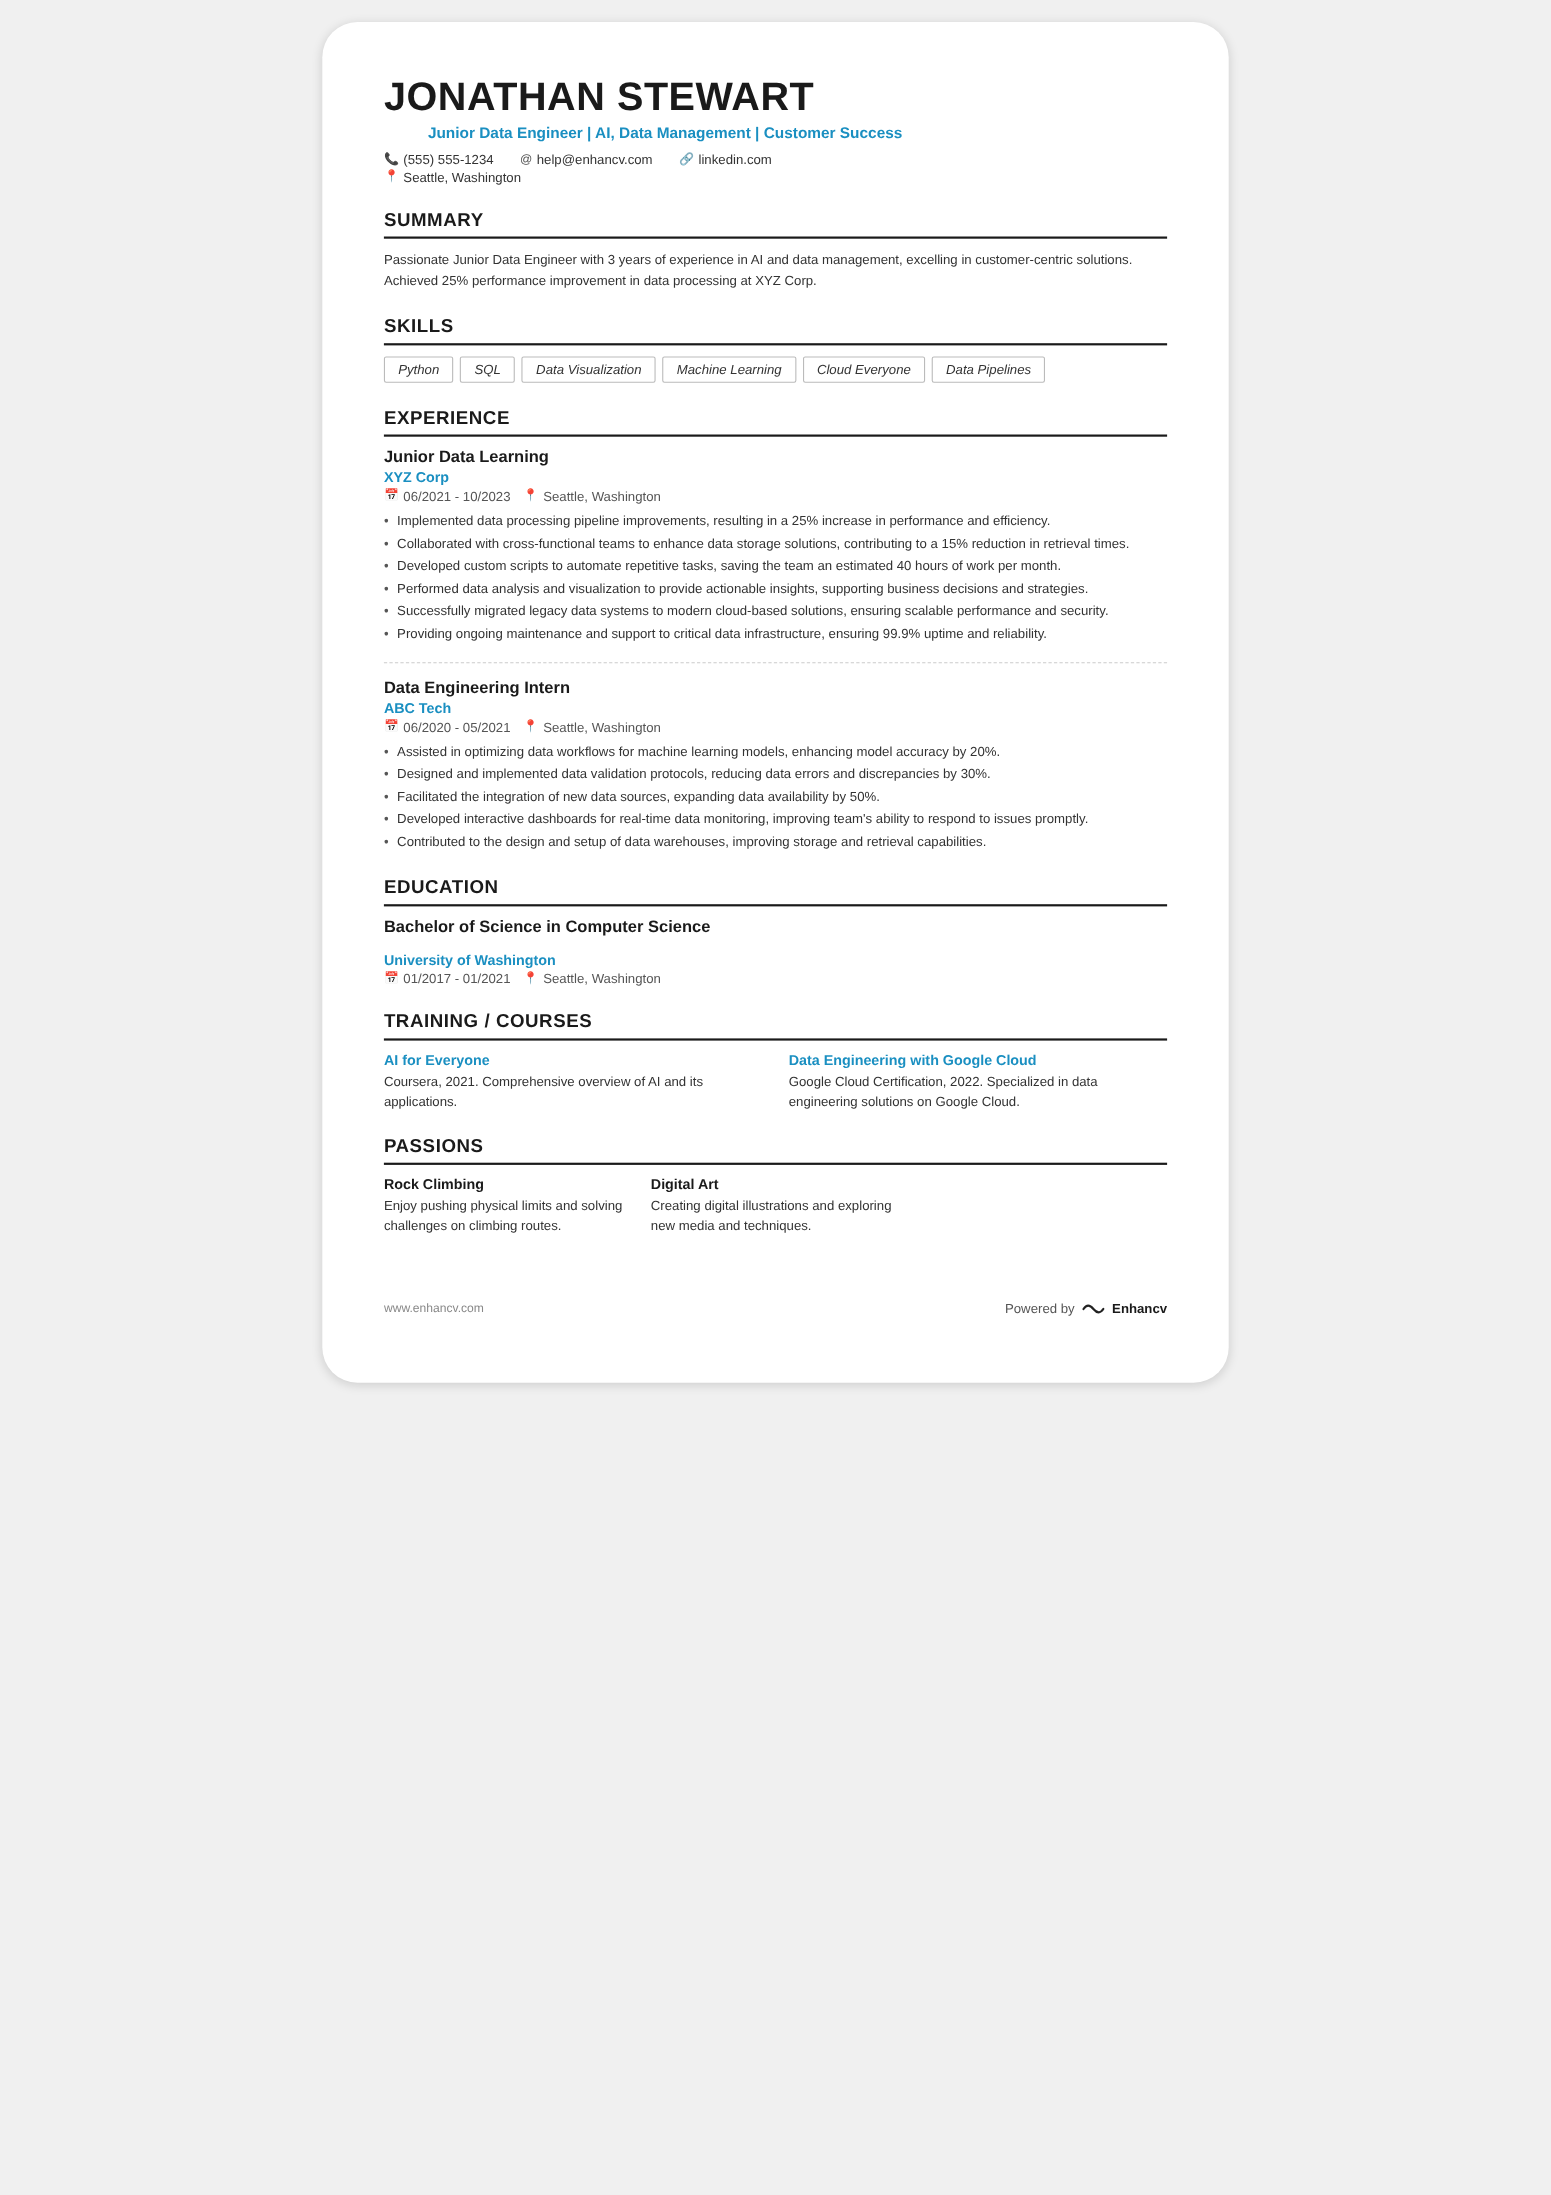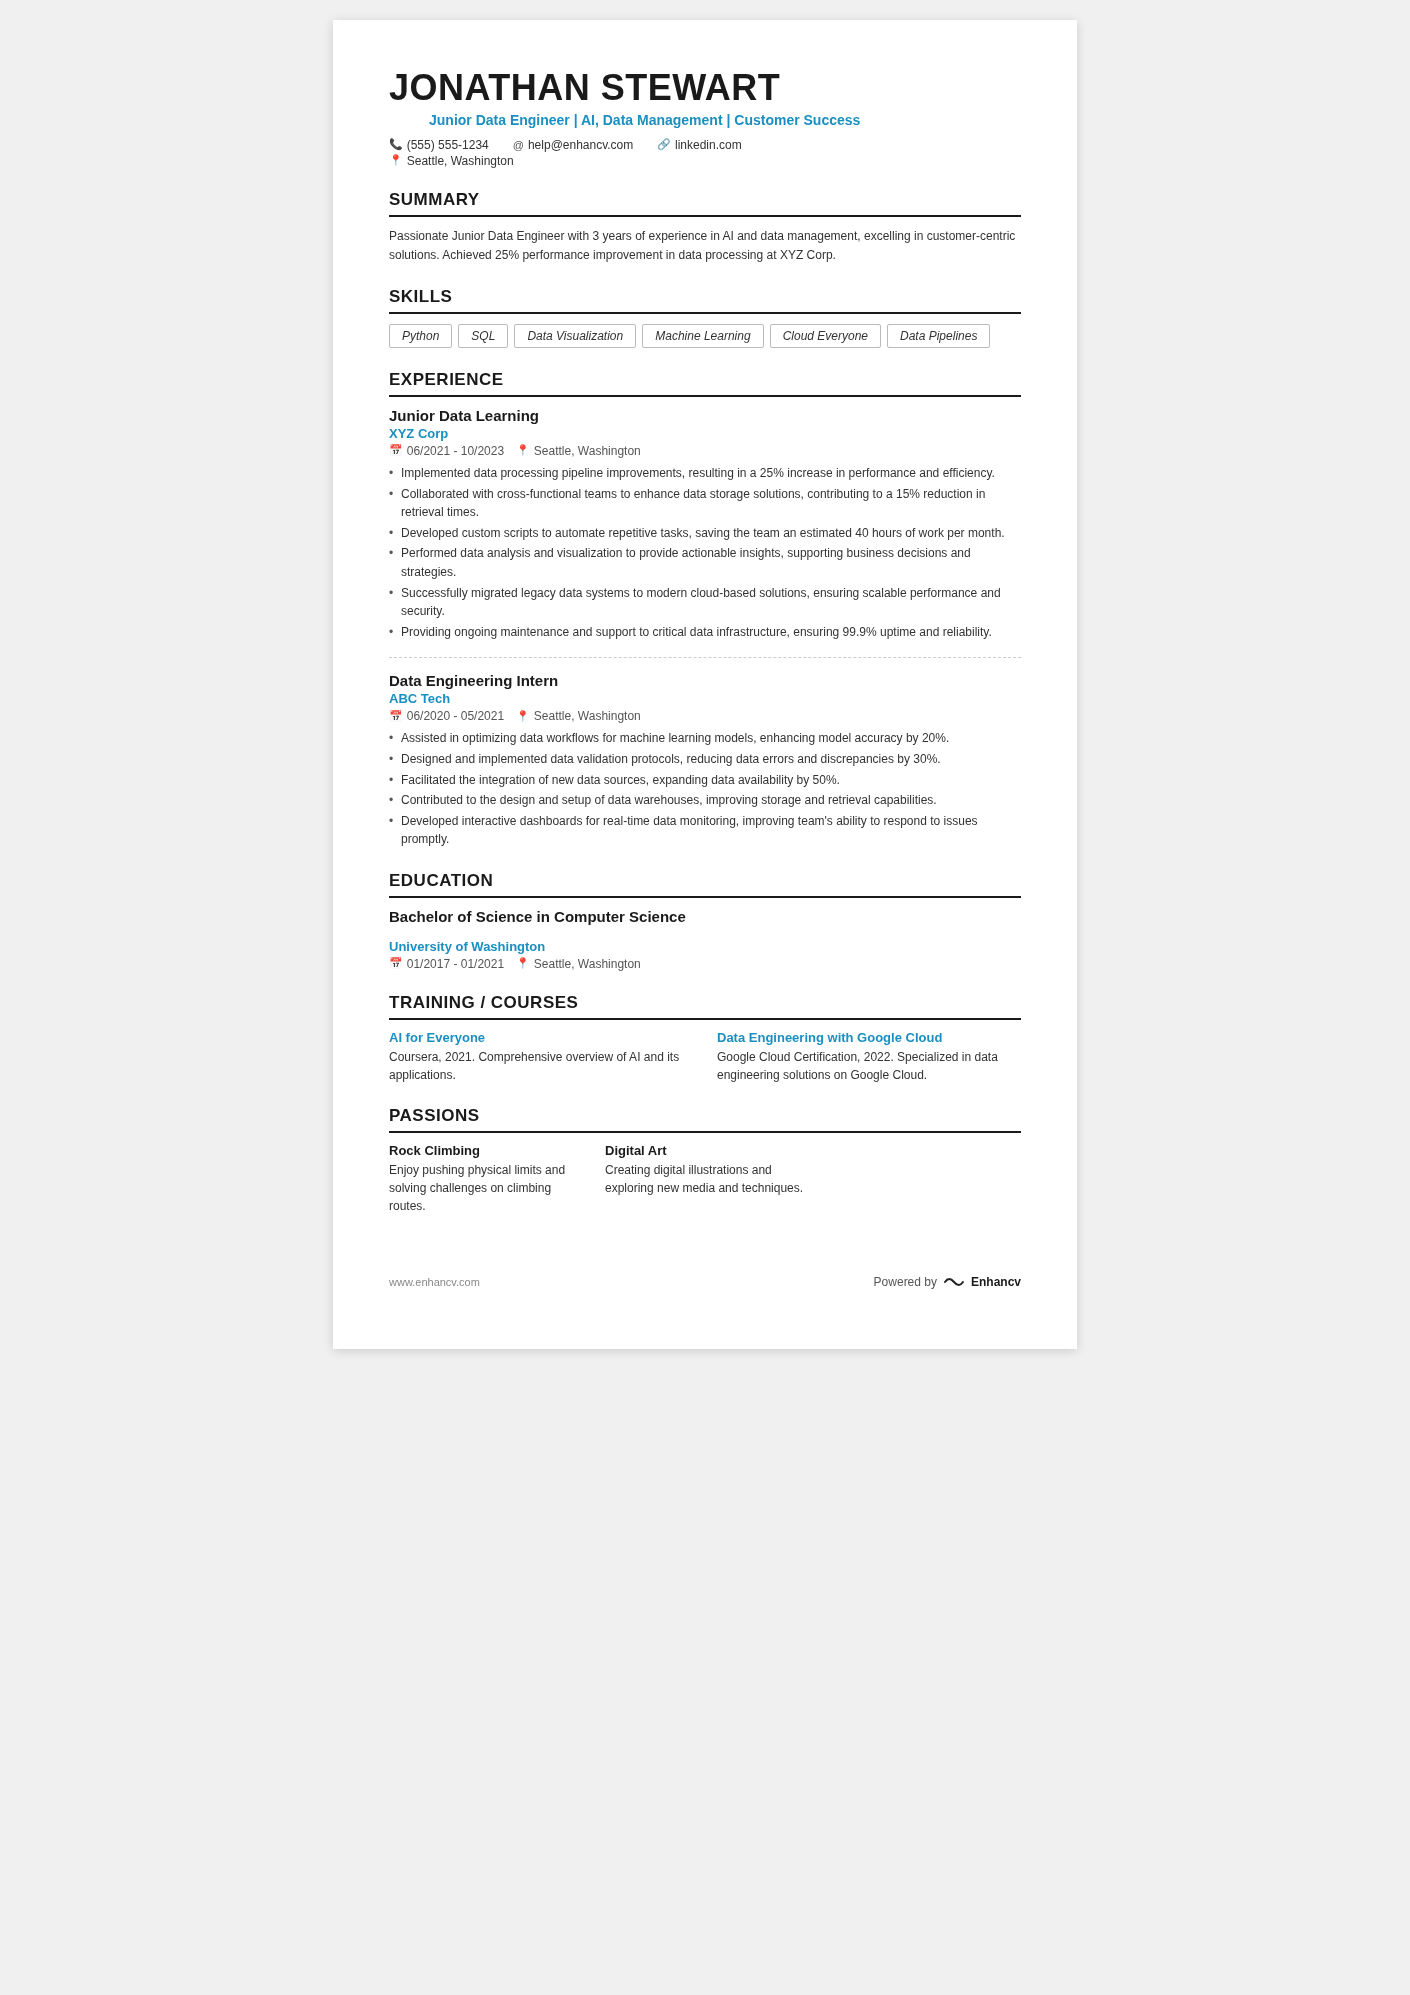--- a/index.html
+++ b/index.html
@@ -7,25 +7,26 @@
       font-family: Arial, sans-serif;
       background: #f0f0f0;
       display: flex;
       justify-content: center;
       align-items: flex-start;
       min-height: 100vh;
       padding: 20px;
     }
     .page {
       background: #ffffff;
-      width: 744px;
+      width: 824px;
       min-height: 1100px;
       padding: 48px 56px 60px 56px;
       position: relative;
       box-shadow: 0 2px 10px rgba(0,0,0,0.15);
+      border-radius: 32px;
     }
     
     .header-name {
       font-size: 36px;
       font-weight: 900;
       color: #1a1a1a;
       letter-spacing: 0.5px;
       text-transform: uppercase;
       line-height: 1.1;
       margin-bottom: 4px;
@@ -295,22 +296,22 @@
         </div>
         <div class="job-meta-item">
           <span style="font-size:11px;">📍</span>
           <span>Seattle, Washington</span>
         </div>
       </div>
       <ul class="bullets">
         <li>Assisted in optimizing data workflows for machine learning models, enhancing model accuracy by 20%.</li>
             <li>Designed and implemented data validation protocols, reducing data errors and discrepancies by 30%.</li>
             <li>Facilitated the integration of new data sources, expanding data availability by 50%.</li>
+            <li>Developed interactive dashboards for real-time data monitoring, improving team's ability to respond to issues promptly.</li>
             <li>Contributed to the design and setup of data warehouses, improving storage and retrieval capabilities.</li>
-            <li>Developed interactive dashboards for real-time data monitoring, improving team's ability to respond to issues promptly.</li>
       </ul>
     </div>
       </div>
   </div>
 
   <div class="section">
     <div class="section-title">EDUCATION</div>
     <div class="edu-degree">Bachelor of Science in Computer Science</div>
     <div class="edu-school">University of Washington</div>
     <div class="job-meta">

